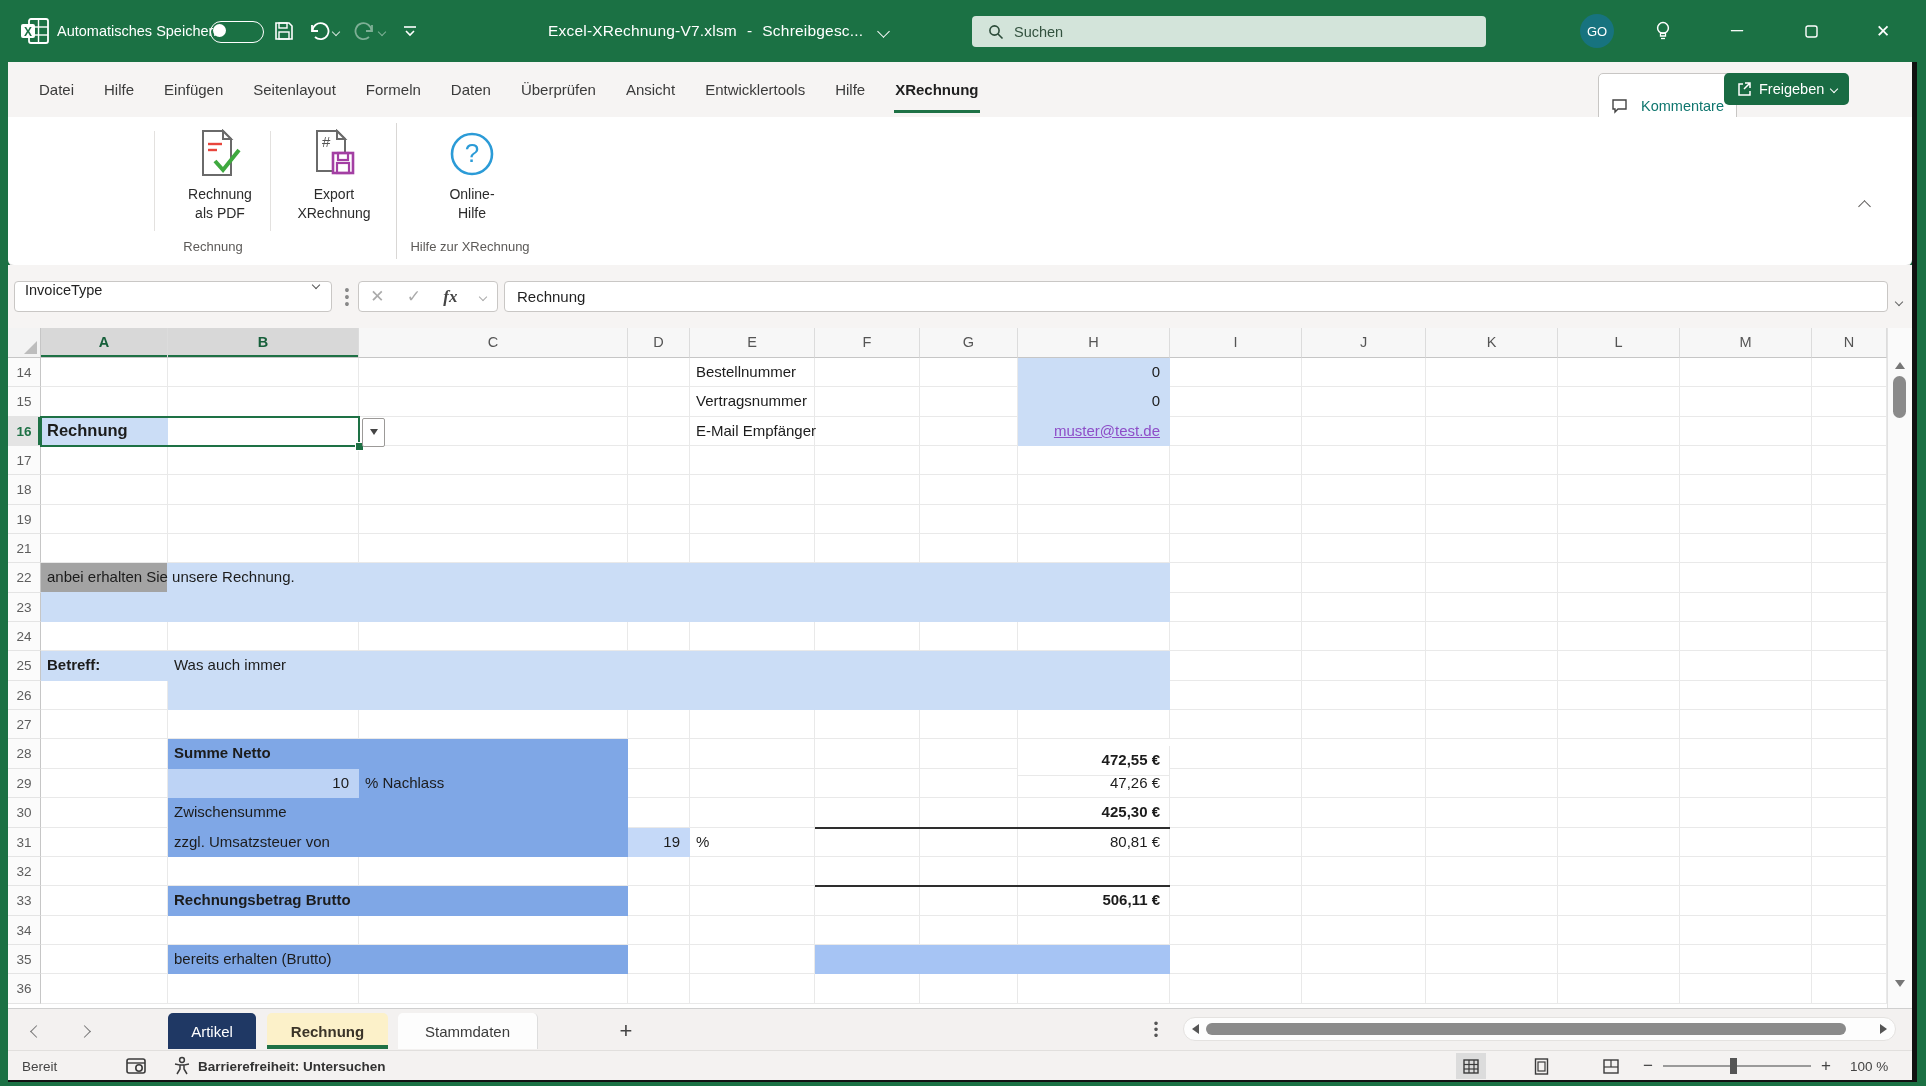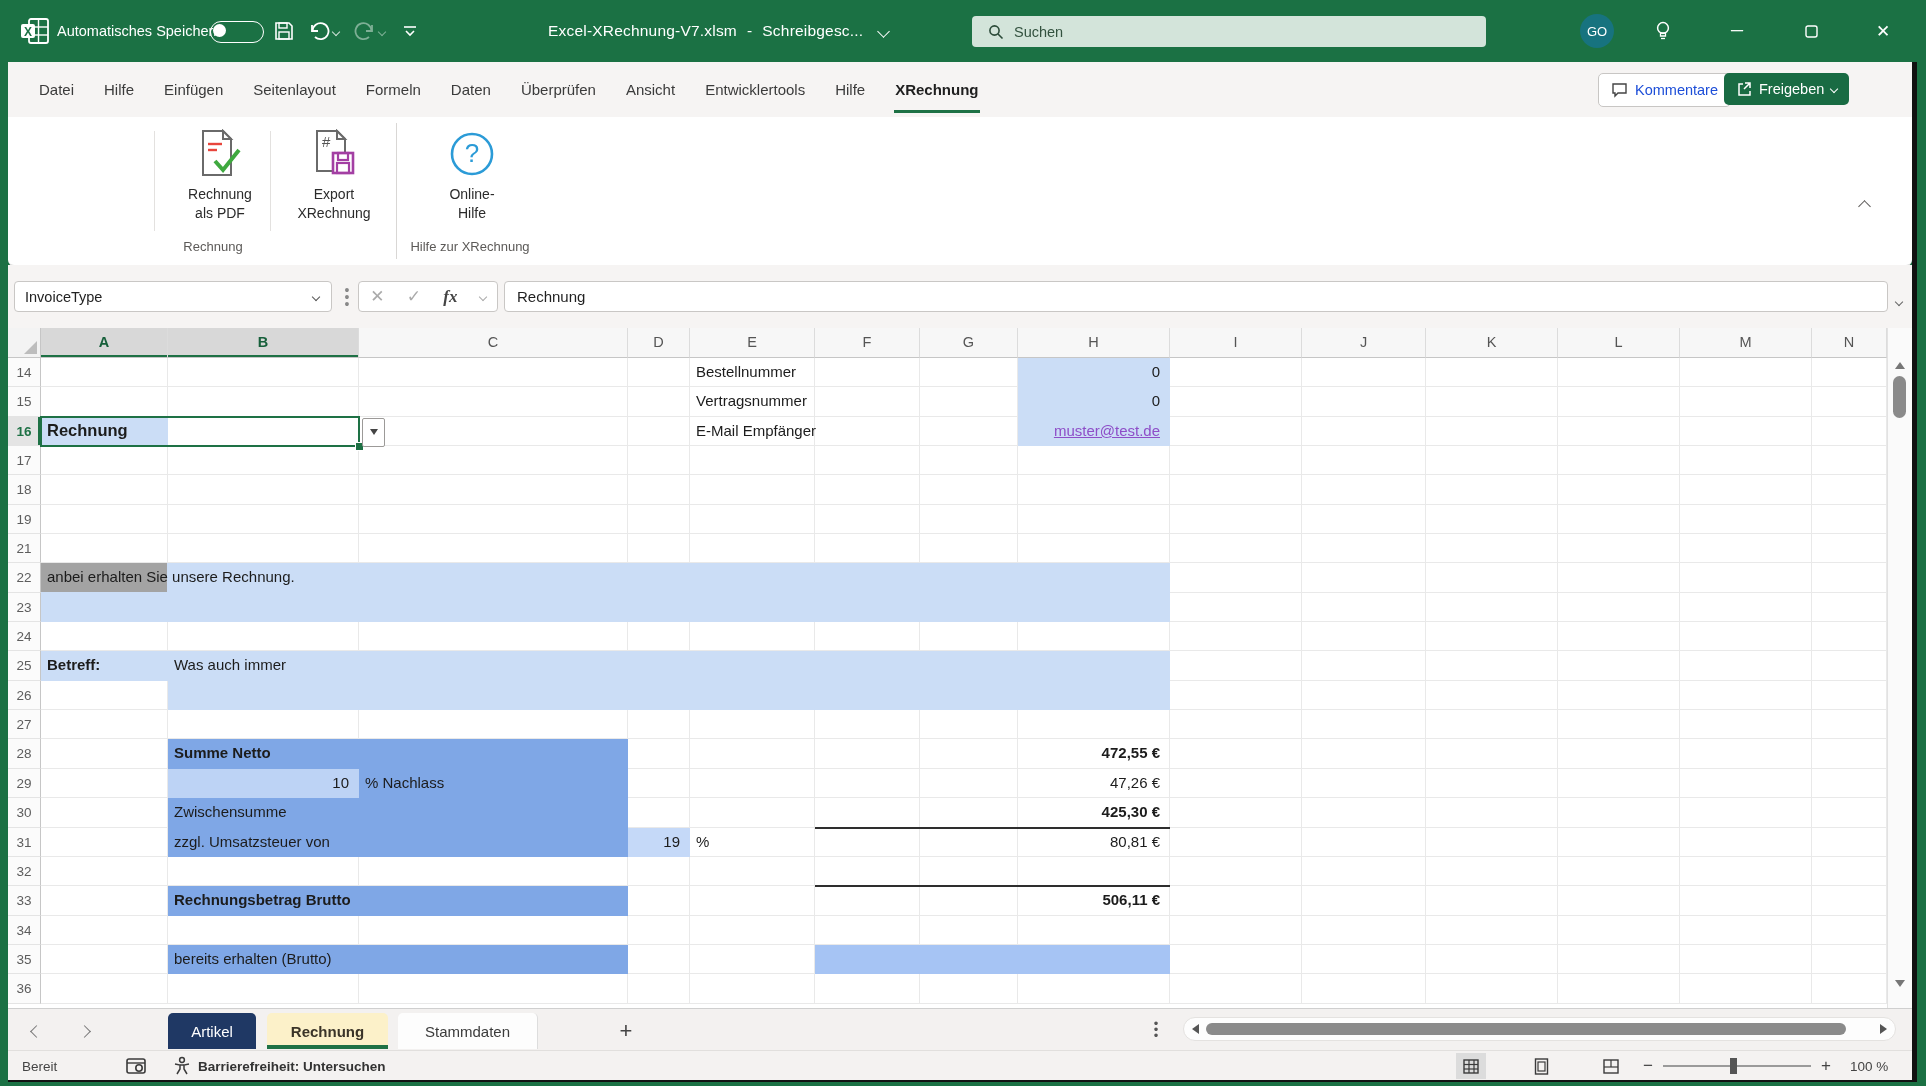--- a/index.html
+++ b/index.html
@@ -27,38 +27,38 @@
   .chev.down{transform:rotate(45deg);} .chev.up{transform:rotate(-135deg);}
   .chev.left{transform:rotate(135deg);} .chev.right{transform:rotate(-45deg);}
   .chev.sm{width:5px;height:5px;}
   
   #tabstrip{position:absolute;left:8px;top:62px;width:1904px;height:55px;background:#F6F4F3;}
   #ribbon-tabs{position:absolute;left:16px;top:0;height:55px;display:flex;align-items:center;}
   .rtab{padding:0 14px;font-size:15px;color:#3b3b3b;height:55px;display:flex;align-items:center;}
   .rtab.active{font-weight:700;color:#1f1f1f;}
   .rtab.active .lbl{border-bottom:3px solid #1E7145;padding:14px 1px 12px 1px;}
   .rtab .lbl{padding:14px 1px 15px 1px;}
-  #comments-btn{position:absolute;left:1590px;top:11px;height:32px;padding:0 12px;border:1px solid #C8C6C4;border-radius:5px;
-     background:#fff;display:flex;align-items:center;font-size:14.5px;color:#1d4ed8;gap:7px;}
+  #comments-btn{position:absolute;left:1590px;top:11px;height:32px;padding:16px 12px;border:1px solid #C8C6C4;border-radius:5px;
+     background:#fff;display:flex;align-items:center;font-size:14.5px;color:#0f766e;gap:13px;}
   #share-btn{position:absolute;left:1716px;top:11px;height:32px;padding:0 12px;border-radius:5px;background:#196B43;
      display:flex;align-items:center;font-size:14.5px;color:#fff;gap:7px;}
   
   #ribboncard{position:absolute;left:8px;top:117px;width:1904px;height:148px;background:#fff;
       border-bottom:1px solid #DADADA;border-radius:0 0 6px 6px;}
   .rbtn{position:absolute;top:8px;width:108px;height:112px;display:flex;flex-direction:column;align-items:center;}
   .rbtn .ric{height:52px;display:flex;align-items:flex-end;}
   .rbtn .rlab{font-size:14px;color:#2b2b2b;text-align:center;line-height:19px;margin-top:8px;}
   .vsep{position:absolute;top:14px;width:1px;height:100px;background:#E3E1DF;}
   .gsep{position:absolute;top:6px;width:1px;height:136px;background:#D9D7D5;}
   .glabel{position:absolute;top:122px;font-size:13px;color:#5c5a58;text-align:center;}
   #ribbon-collapse{position:absolute;left:1852px;top:80px;color:#5c5a58;}
   
   #formulabar{position:absolute;left:8px;top:265px;width:1904px;height:63px;background:#F6F4F3;}
   .fb-field{position:absolute;top:16px;height:31px;background:#fff;border:1px solid #C9C7C5;border-radius:4px;box-sizing:border-box;}
-  #name-box{left:6px;width:318px;display:flex;align-items:center;font-size:14.5px;color:#222;padding-left:10px;}
+  #name-box{left:6px;width:318px;display:flex;align-items:flex-start;font-size:14.5px;color:#222;padding-left:10px;}
   #name-box .chev{position:absolute;right:12px;color:#555;}
   #fb-dots{position:absolute;left:334px;top:22px;color:#888;font-size:14px;letter-spacing:0;line-height:7px;text-align:center;width:10px;}
   #fb-btns{left:350px;width:140px;display:flex;align-items:center;justify-content:space-around;color:#ABABAB;font-size:16px;}
   #fb-fx{color:#444;font-family:"Liberation Serif",serif;font-style:italic;font-weight:700;font-size:17px;}
   #formula-input{left:496px;width:1384px;display:flex;align-items:center;font-size:15px;color:#1f1f1f;padding-left:12px;}
   #fb-expand{position:absolute;left:1888px;top:26px;color:#666;}
   
   #grid{position:absolute;left:8px;top:328px;width:1879px;height:680px;background:#fff;overflow:hidden;}
   .ghead{display:flex;height:30px;background:#F7F7F7;}
   .gh{box-sizing:border-box;border-right:1px solid #DCDCDC;border-bottom:1px solid #C6C6C6;font-size:14.5px;
@@ -567,21 +567,21 @@
       </div>
       <div class="grow">
         <div class="rowhead">28</div>
         <div class="cell" style="width: 127px;"></div>
         <div class="cell b" style="width: 191px; background: rgb(127, 167, 230); border-right-color: rgb(127, 167, 230); border-bottom-color: rgb(127, 167, 230);"><span class="t">Summe Netto</span></div>
         <div class="cell" style="width: 269px; background: rgb(127, 167, 230); border-right-color: rgb(127, 167, 230); border-bottom-color: rgb(127, 167, 230);"></div>
         <div class="cell" style="width: 62px;"></div>
         <div class="cell" style="width: 125px;"></div>
         <div class="cell" style="width: 105px;"></div>
         <div class="cell" style="width: 98px;"></div>
-        <div class="cell r b" style="width: 152px;"><span class="t">472,55 €</span></div>
+        <div class="cell r b" style="width: 152px; margin-top: 7px;"><span class="t">472,55 €</span></div>
         <div class="cell" style="width: 132px;"></div>
         <div class="cell" style="width: 124px;"></div>
         <div class="cell" style="width: 132px;"></div>
         <div class="cell" style="width: 122px;"></div>
         <div class="cell" style="width: 132px;"></div>
         <div class="cell" style="width: 75px;"></div>
       </div>
       <div class="grow">
         <div class="rowhead">29</div>
         <div class="cell" style="width: 127px;"></div>

